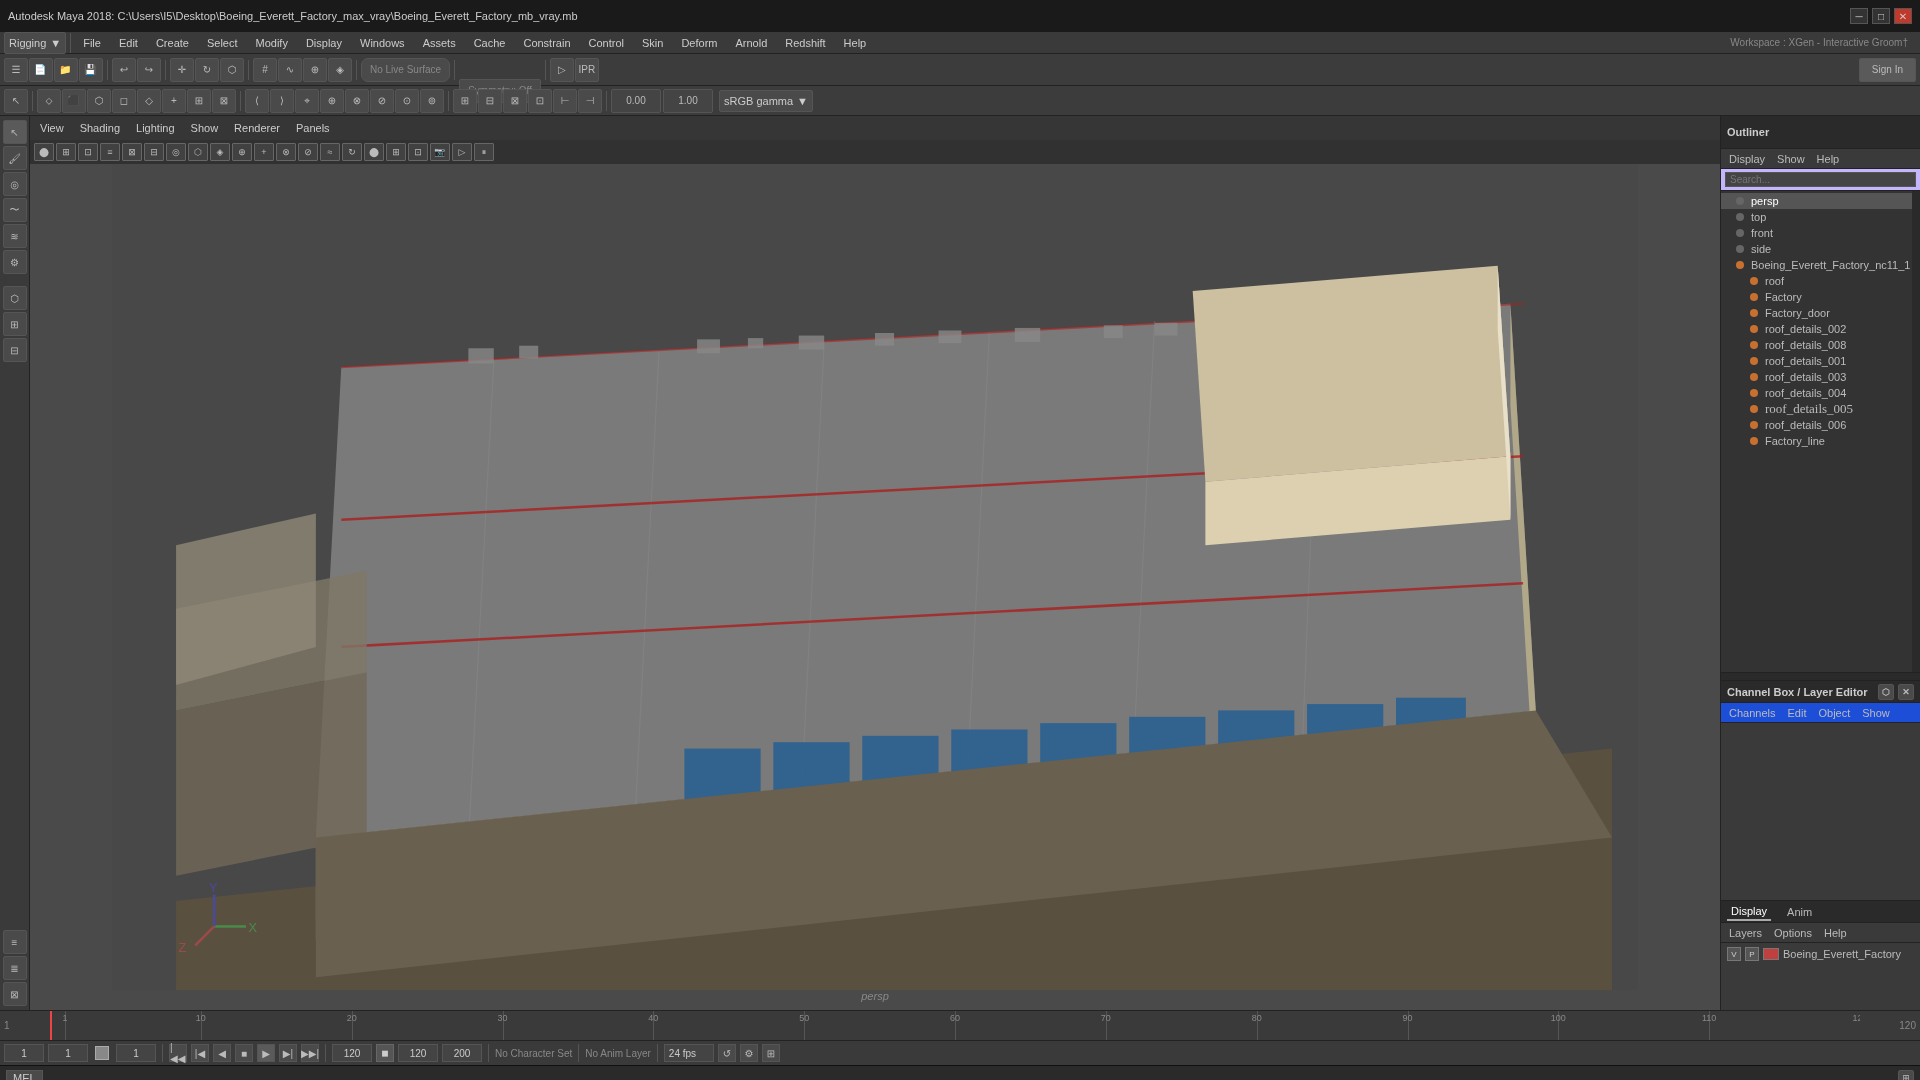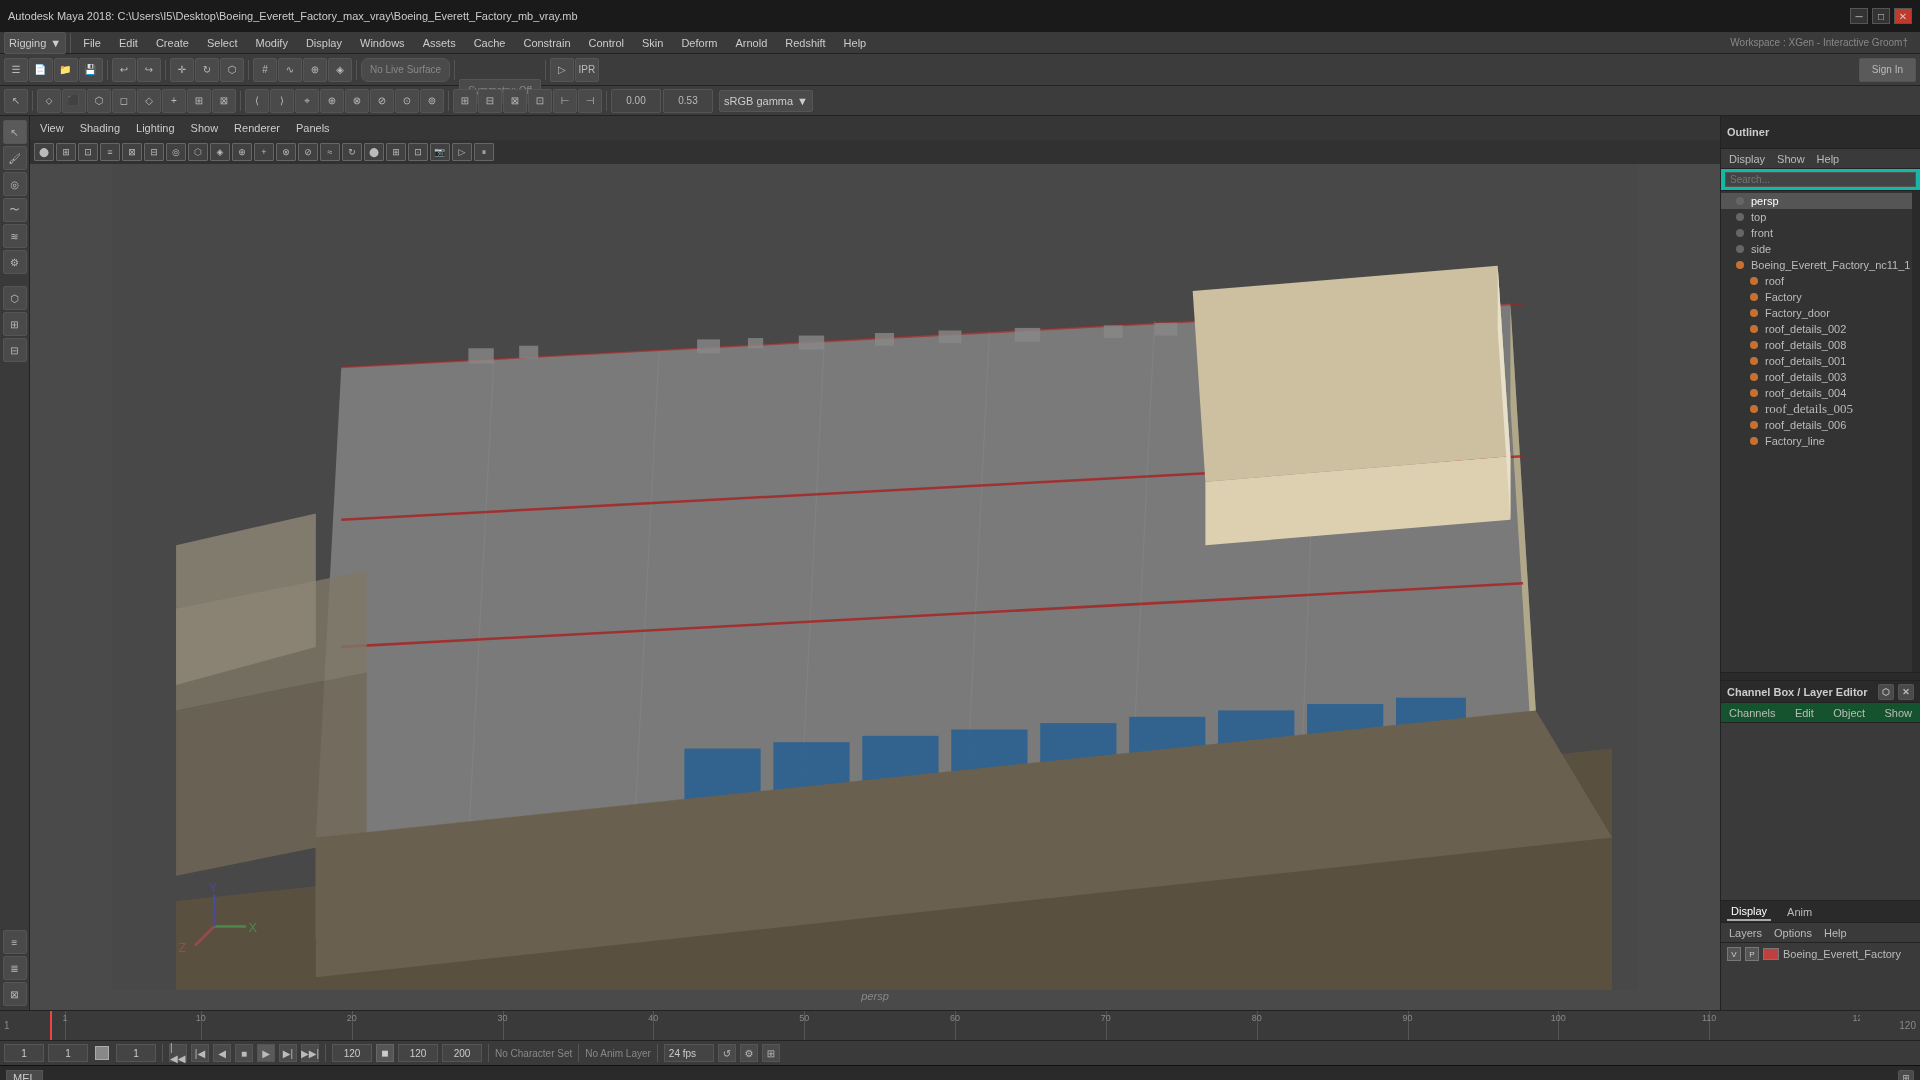--- a/index.html
+++ b/index.html
@@ -90,21 +90,21 @@
     #outliner-header {
       height: 22px; background: #2a2a2a; display: flex; align-items: center; padding: 16px 6px;
       font-size: 11px; color: #ccc; font-weight: bold; border-bottom: 1px solid #222;
     }
     #outliner-menu-bar {
       height: 20px; background: #3a3a3a; display: flex; align-items: center; padding: 0 4px; gap: 4px;
       border-bottom: 1px solid #222;
     }
     .out-menu { font-size: 11px; color: #bbb; cursor: pointer; padding: 0 4px; }
     #outliner-search {
-      height: 22px; background: #14b8a6; padding: 2px 4px; border-bottom: 1px solid #222; display: flex; align-items: center;
+      height: 22px; background: #c4b5fd; padding: 2px 4px; border-bottom: 1px solid #222; display: flex; align-items: center;
     }
     #outliner-search input {
       width: 100%; background: #444; border: 1px solid #555; color: #ccc; font-size: 10px; padding: 1px 4px; outline: none;
     }
     #outliner-tree { flex: 1; overflow-y: auto; padding: 2px 0; }
     .tree-item {
       height: 16px; display: flex; align-items: center; padding-left: 8px; cursor: pointer; font-size: 11px; color: #bbb; gap: 3px;
     }
     .tree-item.selected { background: #555; color: #fff; }
     .tree-item .indent { display: inline-block; }
@@ -113,21 +113,21 @@
     .tree-dot.grey { background: #666; }
     #scrollbar-h-right { height: 8px; background: #2a2a2a; border-top: 1px solid #222; }
 
     
     #channelbox-section { height: 220px; background: #333; border-top: 1px solid #222; display: flex; flex-direction: column; }
     #channelbox-header {
       height: 22px; background: #2a2a2a; display: flex; align-items: center; padding: 0 6px; justify-content: space-between;
       font-size: 11px; color: #ccc; font-weight: bold; border-bottom: 1px solid #222;
     }
     #channelbox-menu-bar {
-      height: 20px; background: #14532d; display: flex; align-items: center; padding: 0 4px; gap: 4px; border-bottom: 1px solid #222; justify-content: space-between;
+      height: 20px; background: #1d4ed8; display: flex; align-items: center; padding: 0 4px; gap: 4px; border-bottom: 1px solid #222;
     }
     #channelbox-content { flex: 1; background: #3a3a3a; }
 
     
     #display-section { height: 110px; background: #333; border-top: 1px solid #222; display: flex; flex-direction: column; }
     #display-header {
       height: 22px; background: #2a2a2a; display: flex; align-items: center; padding: 0 6px; gap: 12px;
       font-size: 11px; border-bottom: 1px solid #222;
     }
     .display-tab { color: #bbb; cursor: pointer; padding: 2px 4px; }
@@ -276,21 +276,21 @@
   <div class="toolbar-group">
     <div class="tb-btn">⊞</div>
     <div class="tb-btn">⊟</div>
     <div class="tb-btn">⊠</div>
     <div class="tb-btn">⊡</div>
     <div class="tb-btn">⊢</div>
     <div class="tb-btn">⊣</div>
   </div>
   <div class="tb-sep"></div>
   <div class="tb-btn" style="width:50px;background:#444;">0.00</div>
-  <div class="tb-btn" style="width:50px;background:#444;">0.53</div>
+  <div class="tb-btn" style="width:50px;background:#444;">1.00</div>
   <div class="tb-dropdown" style="margin-left:4px;">
     <span>sRGB gamma</span>
     <span>▼</span>
   </div>
 </div>
 
 <div id="main-layout">
 
   <div id="left-toolbar">
     <div class="lt-btn" style="background:#5a5a5a;">↖</div>

